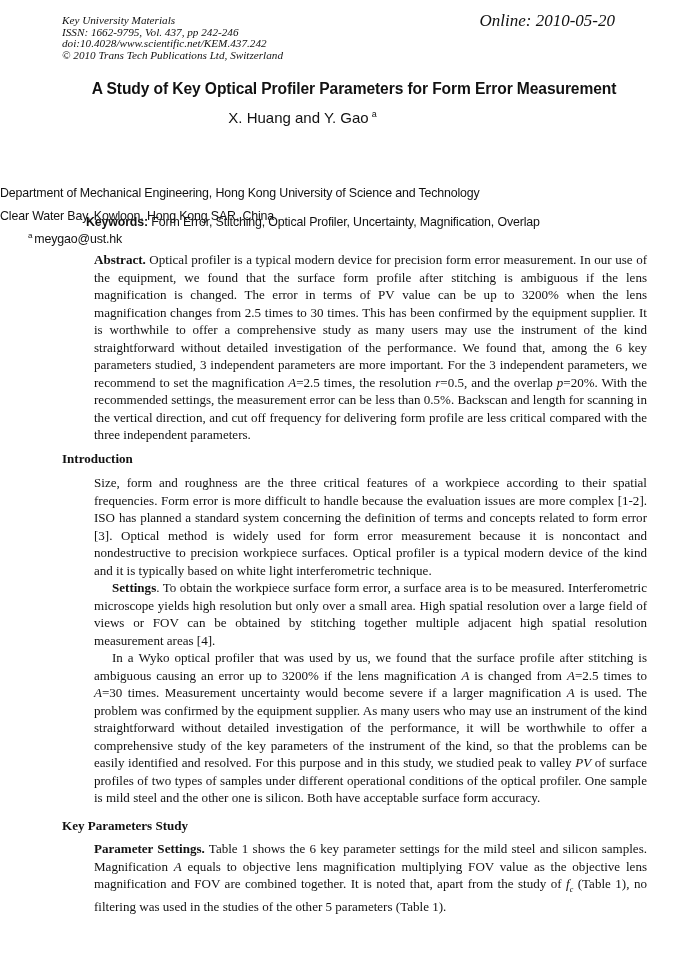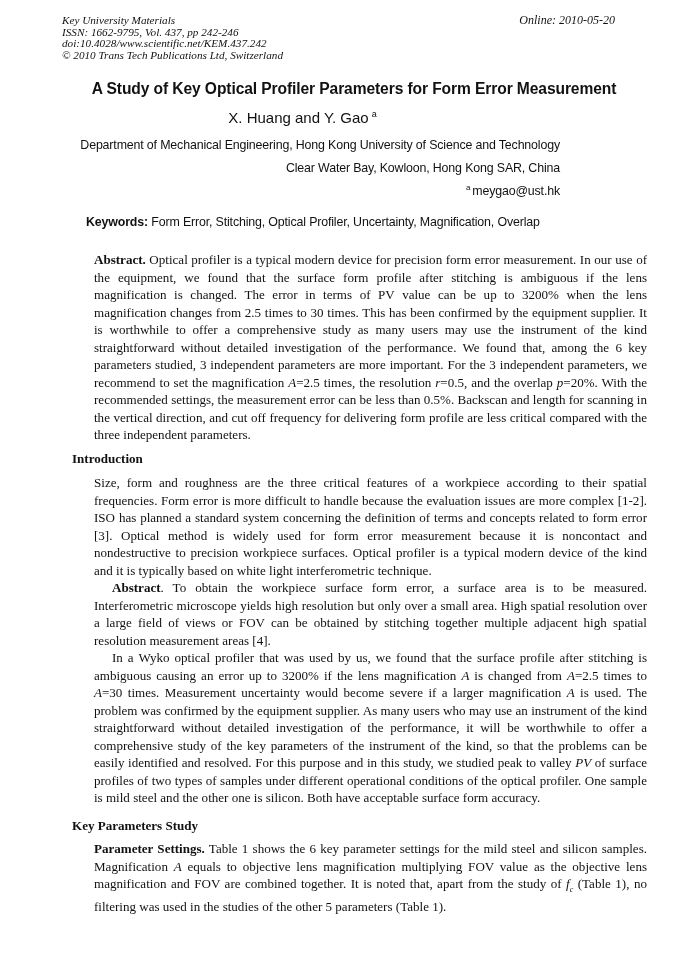--- a/index.html
+++ b/index.html
@@ -8,80 +8,80 @@
     color: #111111;
     font-family: "Liberation Serif", "DejaVu Serif", serif;
   }
   .hdr-left {
     position: absolute; left: 62px; top: 15px;
     font-style: italic; font-size: 11.2px; line-height: 11.6px;
   }
   .hdr-left div { white-space: nowrap; }
   .hdr-right {
     position: absolute; right: 63px; top: 15px;
-    font-style: italic; font-size: 12px; line-height: 11.6px;
+    font-style: italic; font-size: 17px; line-height: 11.6px;
   }
   .title {
     position: absolute; left: 0; width: 678px; top: 80px; text-align: center;
     font-family: "Liberation Sans", "DejaVu Sans", sans-serif;
     font-weight: bold; font-size: 15.6px; letter-spacing: -0.1px; margin-left: 15px;
   }
   .authors {
     position: absolute; left: 0; width: 605px; top: 109px; text-align: center;
     font-family: "Liberation Sans", "DejaVu Sans", sans-serif;
     font-size: 15px;
   }
   .authors sup { font-size: 9px; vertical-align: 6px; margin-left: 3px; }
   .affil {
-    position: absolute; left: 0; width: 560px; text-align: right;
+    position: absolute; left: 0; width: 560px; text-align: left;
     font-family: "Liberation Sans", "DejaVu Sans", sans-serif;
-    font-size: 12.4px; letter-spacing: -0.15px;
+    font-size: 12.4px; letter-spacing: -0.15px; margin-top: 48px;
   }
   .affil sup { font-size: 8px; vertical-align: 5px; margin-right: 2px; }
   .keywords {
     position: absolute; left: 62px; top: 215px;
     font-family: "Liberation Sans", "DejaVu Sans", sans-serif;
     font-size: 12.4px; letter-spacing: -0.15px; white-space: nowrap; margin-left: 24px;
   }
   .keywords b { font-weight: bold; }
   .para {
     position: absolute; left: 62px; width: 553px;
     font-size: 13.05px; line-height: 17.55px;
     text-align: justify; text-align-last: left;
     hyphens: none;
     margin-left: 32px;
   }
   .para b { font-weight: bold; }
   .para i { font-style: italic; }
   .indent { text-indent: 18px; }
   .heading {
     position: absolute; left: 62px;
-    font-weight: bold; font-size: 13.05px; margin-left: 10px;
+    font-weight: bold; font-size: 13.05px;
   }
 </style>
 </head>
 <body>
 
 <div class="hdr-left">
   <div>Key University Materials</div>
   <div>ISSN: 1662-9795, Vol. 437, pp 242-246</div>
   <div>doi:10.4028/www.scientific.net/KEM.437.242</div>
   <div>© 2010 Trans Tech Publications Ltd, Switzerland</div>
 </div>
 <div class="hdr-right">Online: 2010-05-20</div>
 
 <div class="title">A Study of Key Optical Profiler Parameters for Form Error Measurement</div>
 <div class="authors"><span>X. Huang and Y. Gao</span><sup>a</sup></div>
 <div class="affil" style="top:138px;">Department of Mechanical Engineering, Hong Kong University of Science and Technology</div>
 <div class="affil" style="top:161px;">Clear Water Bay, Kowloon, Hong Kong SAR, China</div>
-<div class="affil" style="top:183px;"><sup>a</sup><span>meygao@ust.hk</span></div>
+<div class="affil" style="top:183px;padding-left:28px;"><sup>a</sup><span>meygao@ust.hk</span></div>
 
 <div class="keywords"><b>Keywords:</b> <span>Form Error, Stitching, Optical Profiler, Uncertainty, Magnification, Overlap</span></div>
 
 <div class="para" style="top:251px;"><b>Abstract.</b><span> Optical profiler is a typical modern device for precision form error measurement. In our use of the equipment, we found that the surface form profile after stitching is ambiguous if the lens magnification is changed. The error in terms of PV value can be up to 3200% when the lens magnification changes from 2.5 times to 30 times. This has been confirmed by the equipment supplier. It is worthwhile to offer a comprehensive study as many users may use the instrument of the kind straightforward without detailed investigation of the performance. We found that, among the 6 key parameters studied, 3 independent parameters are more important. For the 3 independent parameters, we recommend to set the magnification </span><i>A</i><span>=2.5 times, the resolution </span><i>r</i><span>=0.5, and the overlap </span><i>p</i><span>=20%. With the recommended settings, the measurement error can be less than 0.5%. Backscan and length for scanning in the vertical direction, and cut off frequency for delivering form profile are less critical compared with the three independent parameters.</span></div>
 
 <div class="heading" style="top:451px;">Introduction</div>
 <div class="para" style="top:474px;">Size, form and roughness are the three critical features of a workpiece according to their spatial frequencies. Form error is more difficult to handle because the evaluation issues are more complex [1-2]. ISO has planned a standard system concerning the definition of terms and concepts related to form error [3]. Optical method is widely used for form error measurement because it is noncontact and nondestructive to precision workpiece surfaces. Optical profiler is a typical modern device of the kind and it is typically based on white light interferometric technique.</div>
-<div class="para indent" style="top:579px;"><b>Abstract</b><span>. To obtain the workpiece surface form error, a surface area is to be measured. Interferometric microscope yields high resolution but only over a small area. High spatial resolution over a large field of views or FOV can be obtained by stitching together multiple adjacent high spatial resolution measurement areas [4].</span></div>
+<div class="para indent" style="top:579px;"><b>Settings</b><span>. To obtain the workpiece surface form error, a surface area is to be measured. Interferometric microscope yields high resolution but only over a small area. High spatial resolution over a large field of views or FOV can be obtained by stitching together multiple adjacent high spatial resolution measurement areas [4].</span></div>
 <div class="para indent" style="top:649px;"><span>In a Wyko optical profiler that was used by us, we found that the surface profile after stitching is ambiguous causing an error up to 3200% if the lens magnification </span><i>A</i><span> is changed from </span><i>A</i><span>=2.5 times to </span><i>A</i><span>=30 times. Measurement uncertainty would become severe if a larger magnification </span><i>A</i><span> is used. The problem was confirmed by the equipment supplier. As many users who may use an instrument of the kind straightforward without detailed investigation of the performance, it will be worthwhile to offer a comprehensive study of the key parameters of the instrument of the kind, so that the problems can be easily identified and resolved. For this purpose and in this study, we studied peak to valley </span><i>PV</i><span> of surface profiles of two types of samples under different operational conditions of the optical profiler. One sample is mild steel and the other one is silicon. Both have acceptable surface form accuracy.</span></div>
 
 <div class="heading" style="top:818px;">Key Parameters Study</div>
 <div class="para" style="top:840px;"><b>Parameter Settings.</b><span> Table 1 shows the 6 key parameter settings for the mild steel and silicon samples. Magnification </span><i>A</i><span> equals to objective lens magnification multiplying FOV value as the objective lens magnification and FOV are combined together. It is noted that, apart from the study of </span><i><span>f</span><sub style="font-size:8px;">c</sub></i><span> (Table 1), no filtering was used in the studies of the other 5 parameters (Table 1).</span></div>
 
 </body></html>

